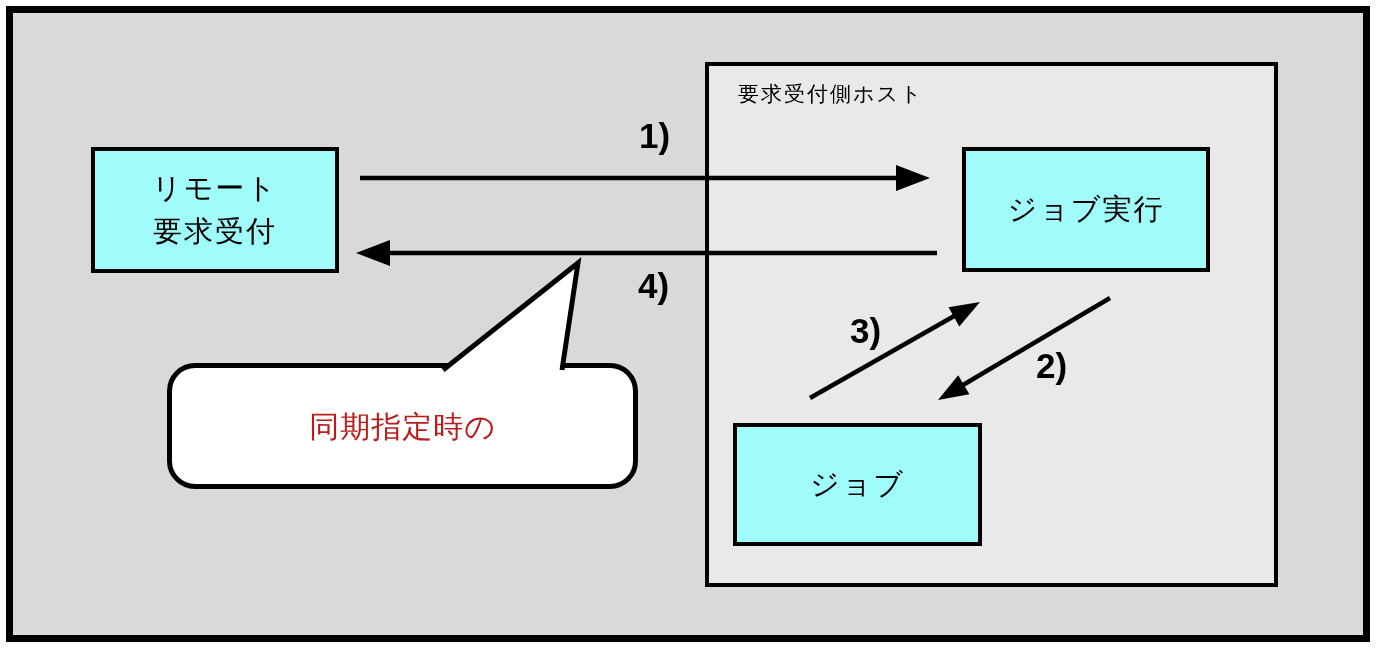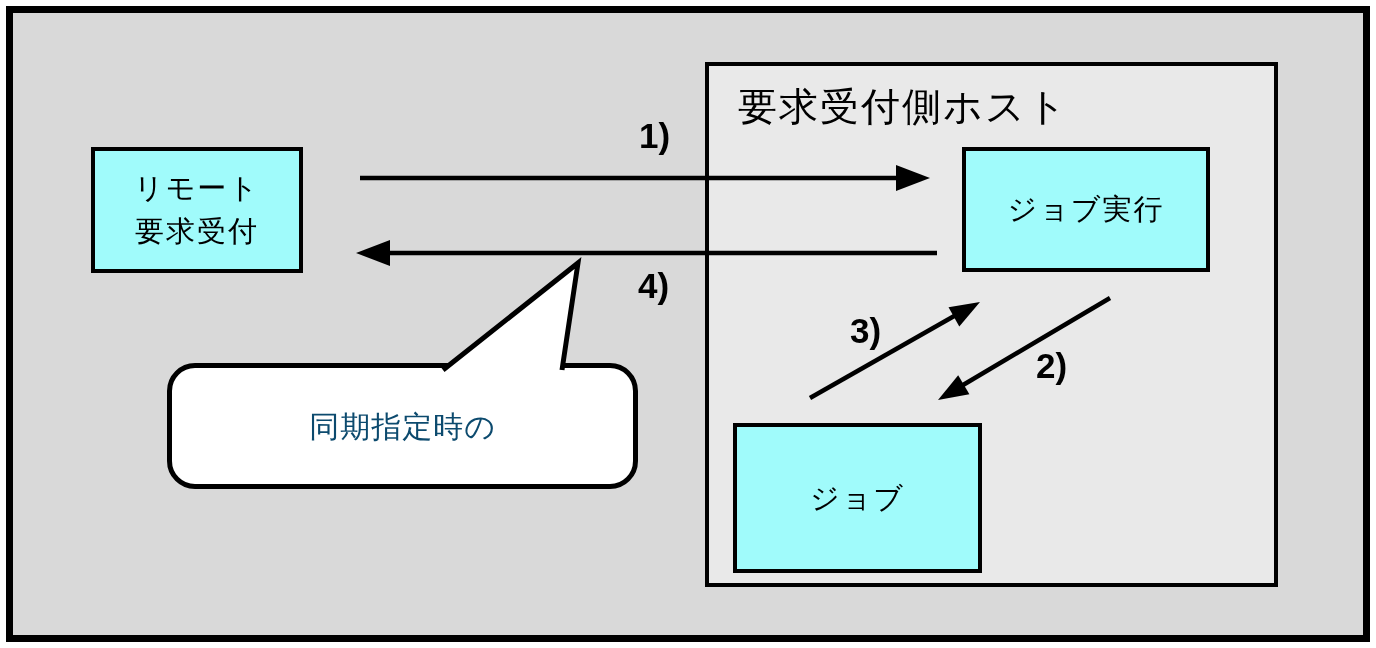--- a/index.html
+++ b/index.html
@@ -27,58 +27,58 @@
     position: absolute;
     left: 705px; top: 62px;
     width: 573px; height: 525px;
     box-sizing: border-box;
     border: 4px solid #000000;
     background: #e9e9e9;
   }
   .host-title {
     position: absolute;
     left: 738px; top: 80px;
-    font-size: 39px;
+    font-size: 21px;
     letter-spacing: 2px;
     color: #000000;
     white-space: nowrap;
   }
   .node {
     position: absolute;
     box-sizing: border-box;
     border: 4px solid #000000;
     background: #a0fbfb;
     display: flex;
     flex-direction: column;
     align-items: center;
     justify-content: center;
     font-size: 29px;
     line-height: 43px;
     color: #000000;
     text-align: center;
     letter-spacing: 2px;
   }
-  .node-remote  { left: 91px;  top: 147px; width: 212px; height: 126px; }
+  .node-remote  { left: 91px;  top: 147px; width: 248px; height: 126px; }
   .node-request { left: 962px; top: 147px; width: 248px; height: 125px; }
-  .node-job     { left: 733px; top: 423px; width: 249px; height: 150px; }
+  .node-job     { left: 733px; top: 423px; width: 249px; height: 123px; }
   .callout {
     position: absolute;
     left: 167px; top: 363px;
     width: 471px; height: 126px;
     box-sizing: border-box;
     border: 5px solid #000000;
     border-radius: 28px;
     background: #ffffff;
     display: flex;
     flex-direction: column;
     align-items: center;
     justify-content: center;
     font-size: 30px;
     line-height: 45px;
-    color: #0c4a6e;
+    color: #b91c1c;
     text-align: center;
     letter-spacing: 1px;
     z-index: 3;
   }
   .arrow-label {
     position: absolute;
     font-size: 35px;
     font-weight: bold;
     color: #000000;
     z-index: 5;

